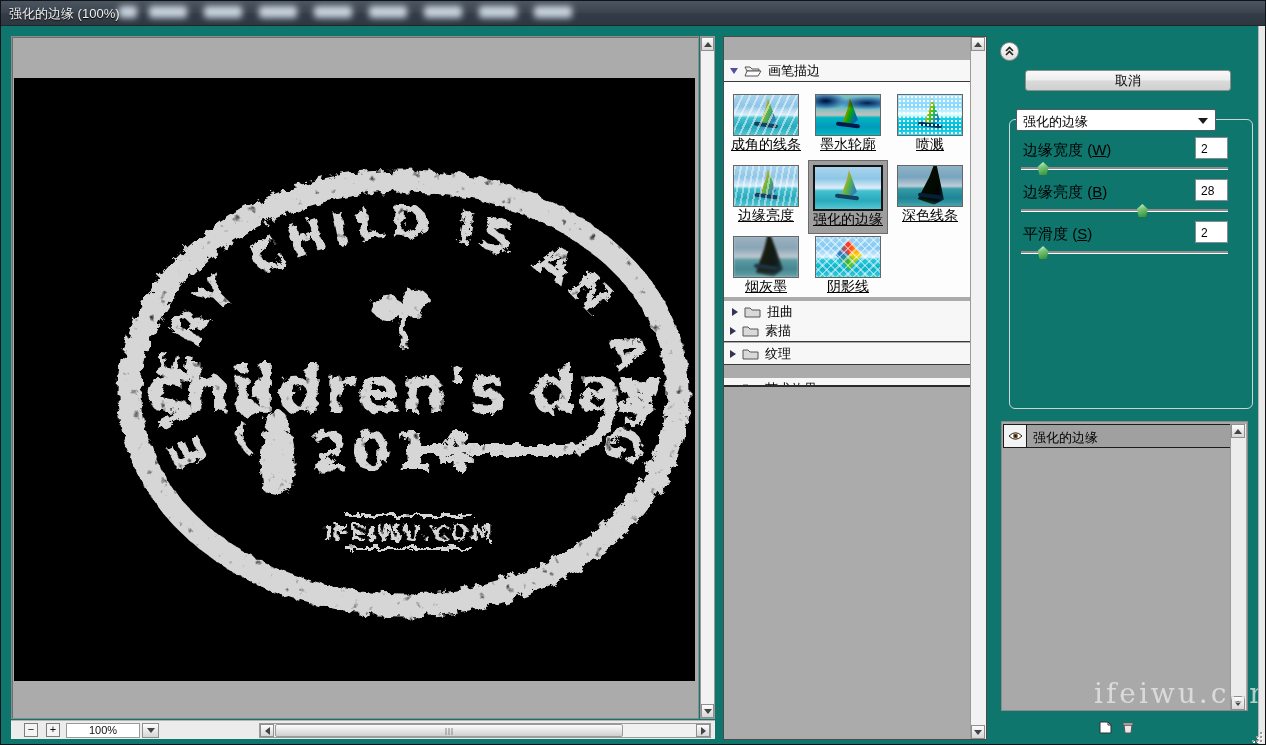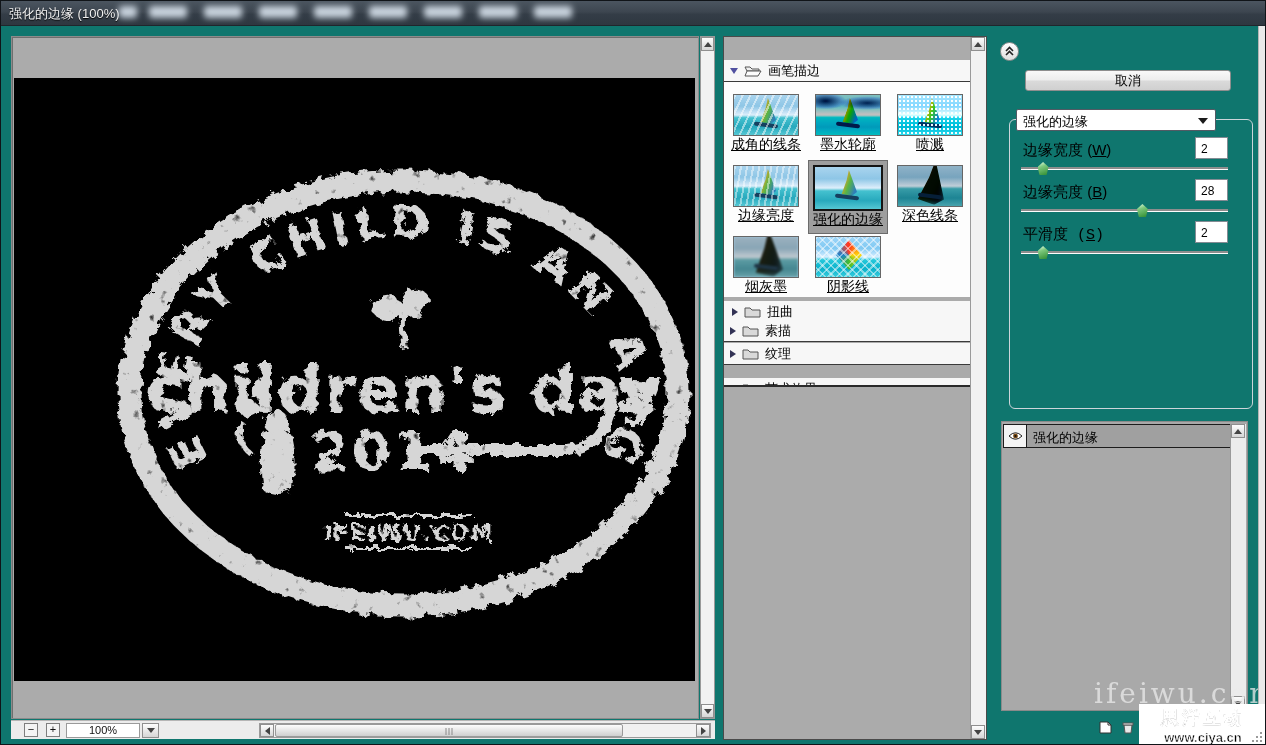--- a/index.html
+++ b/index.html
@@ -354,21 +354,21 @@
   <div class="ptrack" style="left:1020px;top:166px;">
     <div class="pthumb" style="left:8%;"></div>
   </div>
 
   <div class="plabel" style="left:1022px;top:182px;"><span>边缘亮度 (</span><u>B</u><span>)</span></div>
   <div class="pvalue" style="left:1194px;top:178px;">28</div>
   <div class="ptrack" style="left:1020px;top:208px;">
     <div class="pthumb" style="left:56%;"></div>
   </div>
 
-  <div class="plabel" style="left:1022px;top:224px;font-family:Liberation Mono, monospace;"><span>平滑度 (</span><u>S</u><span>)</span></div>
+  <div class="plabel" style="left:1022px;top:224px;"><span>平滑度 (</span><u>S</u><span>)</span></div>
   <div class="pvalue" style="left:1194px;top:220px;">2</div>
   <div class="ptrack" style="left:1020px;top:250px;">
     <div class="pthumb" style="left:8%;"></div>
   </div>
 
   <div class="fxpanel">
     <div class="fxheader">
       <div class="eyecell">
         <svg width="15" height="10" viewBox="0 0 15 10">
           <path d="M1 5 Q7.5 -1.5 14 5 Q7.5 11.5 1 5 z" fill="#fff" stroke="#222" stroke-width="1"></path>
@@ -393,24 +393,20 @@
       <path d="M1 1 h8 l3 3 v8 h-11 z" fill="#fdfdfd" stroke="#333"></path>
         <path d="M9 1 v3 h3" fill="none" stroke="#333"></path>
     </svg>
     <svg width="12" height="13" viewBox="0 0 12 13">
       <path d="M2 4 h8 l-1 8 h-6 z" fill="#e9e9e9" stroke="#555"></path>
         <rect x="1" y="2" width="10" height="2" fill="#e9e9e9" stroke="#555"></rect>
     </svg>
   </div>
 
   <div class="wm-ifeiwu">ifeiwu.com</div>
-  <div class="wm-ciya">
-    <div class="l1">思洋互动</div>
-    <div class="l2">www.ciya.cn</div>
-  </div>
 
   <div class="frame-r"></div>
   <div class="resize-grip">
     <i style="left:8px;top:0;"></i>
       <i style="left:4px;top:4px;"></i>
       <i style="left:8px;top:4px;"></i>
       <i style="left:0;top:8px;"></i>
       <i style="left:4px;top:8px;"></i>
       <i style="left:8px;top:8px;"></i>
   </div>

